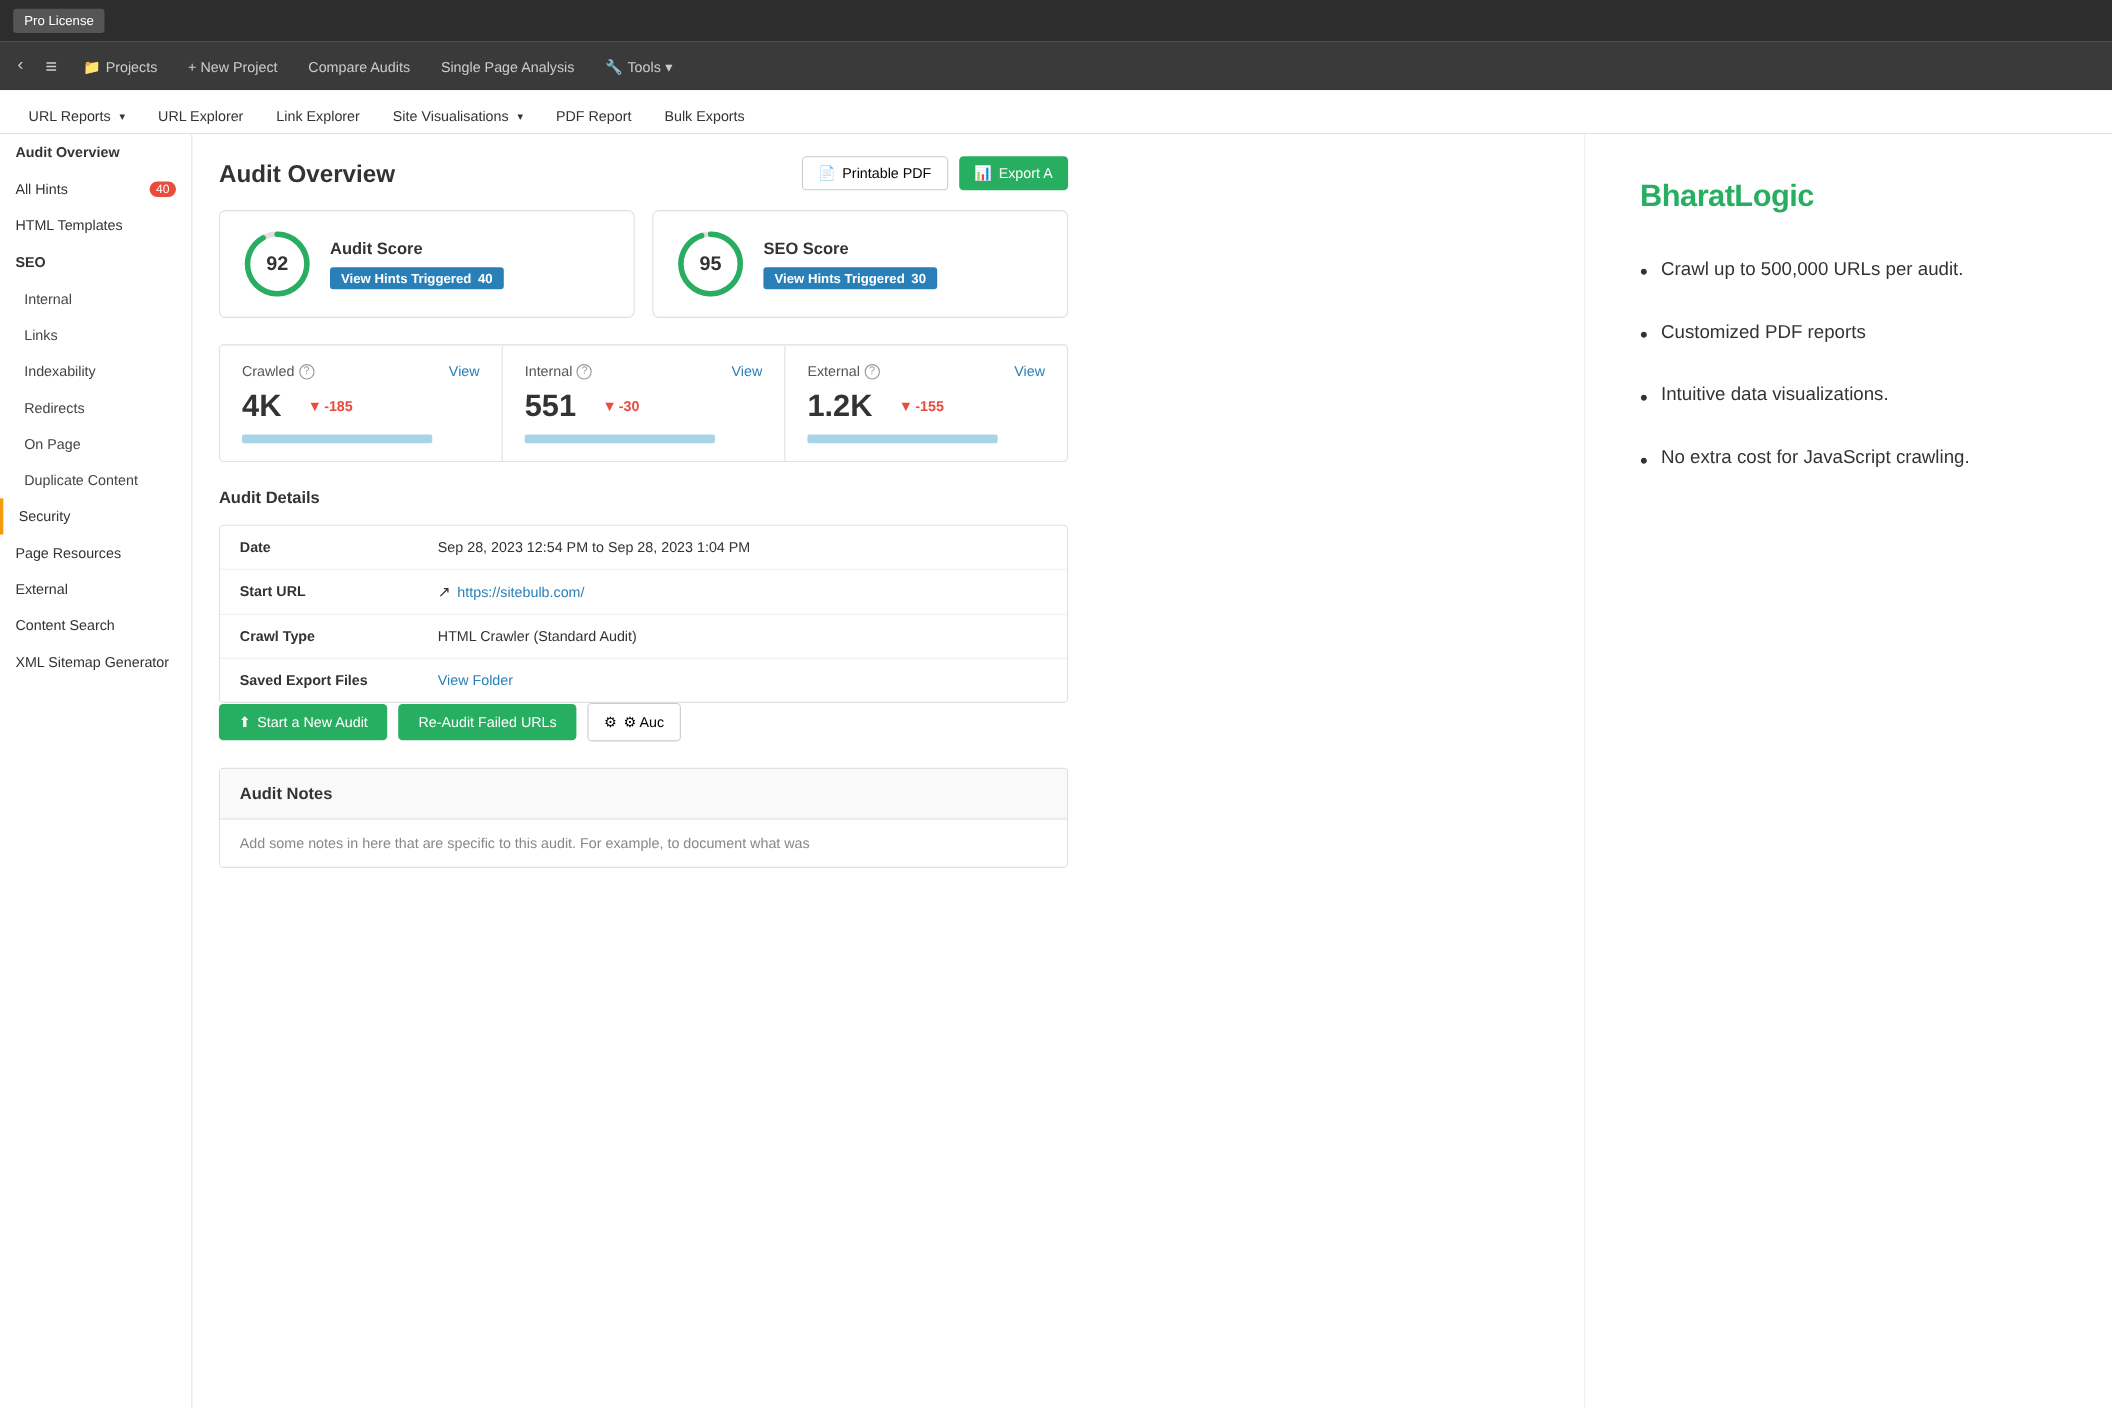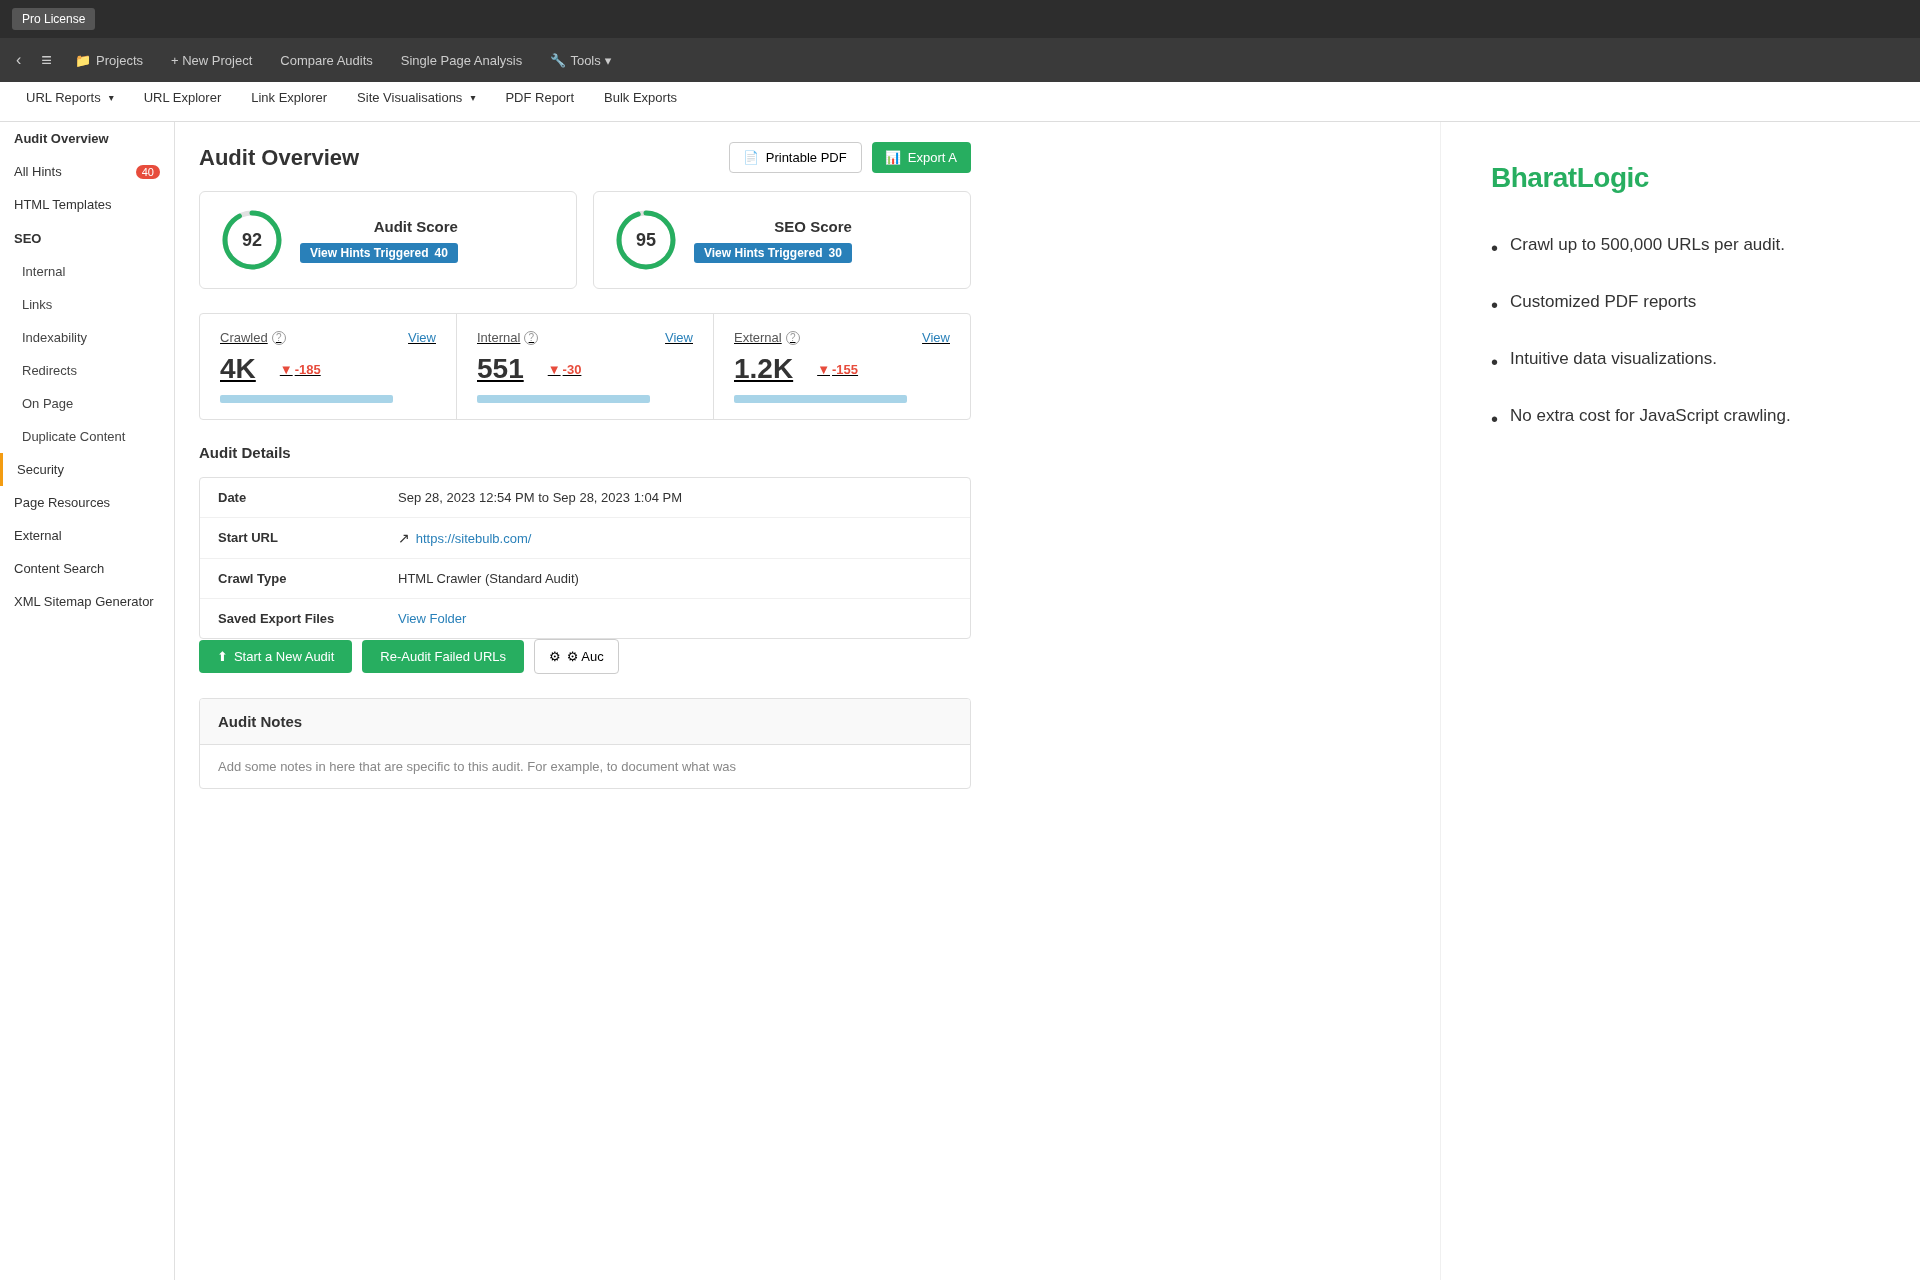--- a/index.html
+++ b/index.html
@@ -7,21 +7,21 @@
 
     
     .top-bar { background: #2d2d2d; display: flex; align-items: center; padding: 0 12px; height: 38px; }
     .pro-license-btn { background: #555; color: #fff; border: none; border-radius: 3px; padding: 4px 10px; font-size: 12px; cursor: pointer; }
     .nav-bar { background: #3a3a3a; display: flex; align-items: center; padding: 0 8px; height: 44px; gap: 4px; }
     .nav-bar .nav-btn { color: #ccc; background: none; border: none; padding: 6px 12px; font-size: 13px; cursor: pointer; display: flex; align-items: center; gap: 4px; }
     .nav-arrow { color: #ccc; background: none; border: none; font-size: 16px; cursor: pointer; padding: 4px 8px; }
     .nav-hamburger { color: #ccc; background: none; border: none; font-size: 18px; cursor: pointer; padding: 4px 8px; }
 
     
-    .sub-nav { background: #fff; border-bottom: 1px solid #ddd; display: flex; align-items: flex-start; padding: 0 12px; height: 40px; gap: 2px; }
+    .sub-nav { background: #fff; border-bottom: 1px solid #ddd; display: flex; align-items: flex-end; padding: 0 12px; height: 40px; gap: 2px; }
     .sub-nav-btn { background: none; border: none; padding: 8px 14px; font-size: 13px; color: #333; cursor: pointer; display: flex; align-items: center; gap: 4px; }
     .sub-nav-btn.dropdown::after { content: '▾'; margin-left: 4px; font-size: 10px; }
 
     
     .main-layout { display: flex; height: calc(100vh - 82px); }
 
     
     .sidebar { width: 175px; background: #fff; border-right: 1px solid #e0e0e0; overflow-y: auto; flex-shrink: 0; }
     .sidebar-item { padding: 9px 14px; font-size: 13px; color: #333; cursor: pointer; display: flex; align-items: center; justify-content: space-between; }
     .sidebar-item.active { font-weight: 600; color: #333; }
@@ -41,31 +41,31 @@
     .btn-pdf { background: #fff; border: 1px solid #ccc; padding: 7px 14px; border-radius: 4px; font-size: 13px; cursor: pointer; display: flex; align-items: center; gap: 6px; }
     .btn-export { background: #27ae60; color: #fff; border: none; padding: 7px 14px; border-radius: 4px; font-size: 13px; cursor: pointer; display: flex; align-items: center; gap: 6px; }
 
     
     .tabs { display: flex; border-bottom: 1px solid #ddd; margin-bottom: 20px; }
     .tab { padding: 8px 18px; font-size: 13px; cursor: pointer; border: 1px solid transparent; border-bottom: none; color: #333; }
     .tab.active { background: #fff; border-color: #ddd; border-bottom-color: #fff; margin-bottom: -1px; font-weight: 500; }
 
     
     .score-cards { display: flex; gap: 16px; margin-bottom: 24px; }
-    .score-card { border: 1px solid #e0e0e0; border-radius: 6px; padding: 16px 20px; flex: 1; display: flex; align-items: center; gap: 16px; background: #fff; text-align: right; }
+    .score-card { border: 1px solid #e0e0e0; border-radius: 6px; padding: 16px 20px; flex: 1; display: flex; align-items: center; gap: 16px; background: #fff; }
     .score-circle { width: 64px; height: 64px; position: relative; flex-shrink: 0; }
     .score-circle svg { width: 64px; height: 64px; }
     .score-num { position: absolute; top: 50%; left: 50%; transform: translate(-50%, -50%); font-size: 18px; font-weight: 700; color: #333; }
     .score-info h3 { font-size: 15px; font-weight: 600; color: #333; margin-bottom: 8px; }
     .score-badge { background: #2980b9; color: #fff; border-radius: 3px; padding: 3px 10px; font-size: 12px; display: inline-flex; align-items: center; gap: 6px; cursor: pointer; }
     .score-badge span { font-weight: 600; }
 
     
     .stats-row { display: flex; border: 1px solid #e0e0e0; border-radius: 4px; margin-bottom: 24px; overflow: hidden; }
-    .stat-col { flex: 1; padding: 16px 20px; border-right: 1px solid #e0e0e0; text-decoration: underline; }
+    .stat-col { flex: 1; padding: 16px 20px; border-right: 1px solid #e0e0e0; }
     .stat-col:last-child { border-right: none; }
     .stat-header { display: flex; align-items: center; justify-content: space-between; margin-bottom: 8px; }
     .stat-label { font-size: 13px; color: #555; display: flex; align-items: center; gap: 4px; }
     .stat-view { color: #2980b9; font-size: 13px; cursor: pointer; }
     .stat-value { font-size: 28px; font-weight: 700; color: #333; display: flex; align-items: center; gap: 24px; }
     .stat-delta { font-size: 13px; color: #e74c3c; display: flex; align-items: center; gap: 2px; }
     .stat-bar { height: 8px; background: #a8d4e8; border-radius: 2px; margin-top: 10px; width: 80%; }
 
     
     .section-title { font-size: 15px; font-weight: 600; color: #333; margin-bottom: 16px; }

